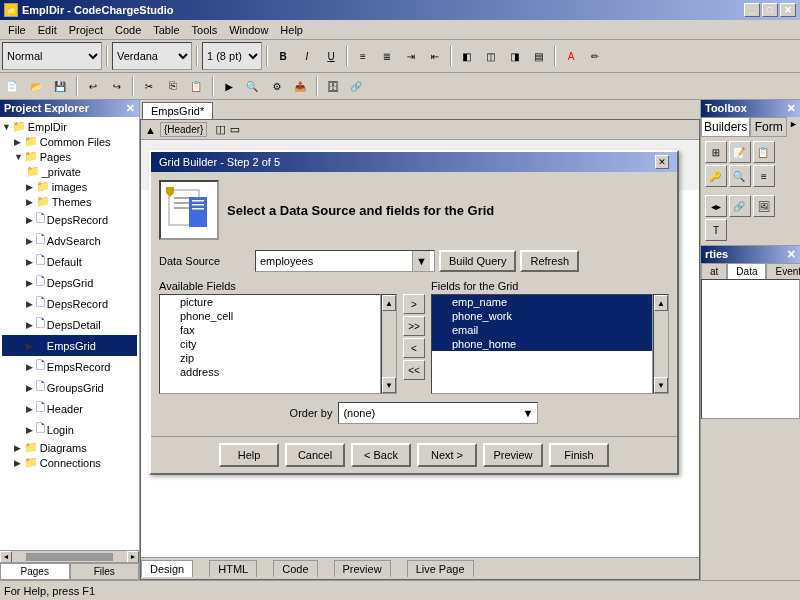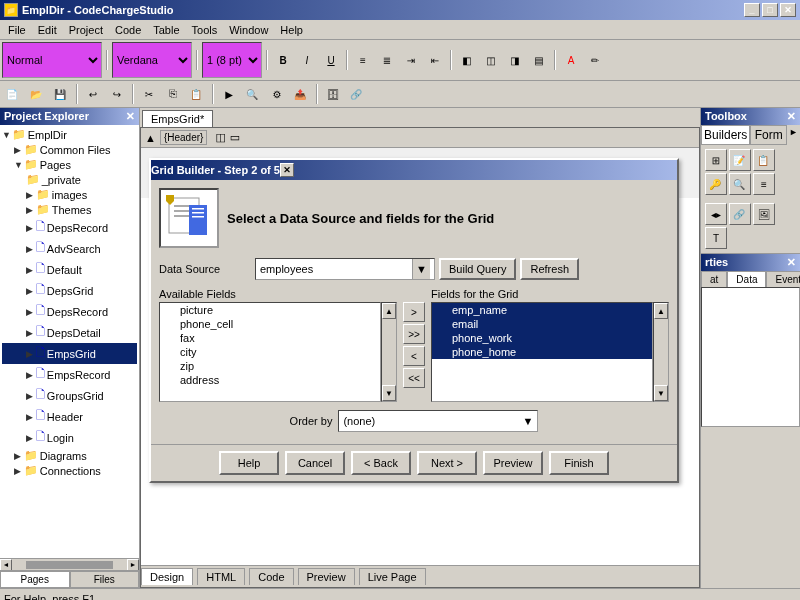--- a/index.html
+++ b/index.html
@@ -13,21 +13,21 @@
     .title-btn { width: 16px; height: 14px; background: #d4d0c8; border: 1px solid; border-color: #fff #666 #666 #fff; font-size: 9px; display: flex; align-items: center; justify-content: center; cursor: pointer; }
 
     
     .menu-bar { background: #d4d0c8; height: 20px; display: flex; align-items: center; border-bottom: 1px solid #999; padding: 0 2px; }
     .menu-item { padding: 2px 6px; font-size: 11px; cursor: pointer; }
 
     
     .toolbar { background: #d4d0c8; border-bottom: 1px solid #999; padding: 2px; display: flex; align-items: center; gap: 2px; flex-wrap: wrap; min-height: 26px; }
     .tb-btn { width: 22px; height: 22px; background: #d4d0c8; border: 1px solid transparent; display: flex; align-items: center; justify-content: center; cursor: pointer; font-size: 10px; }
     .tb-separator { width: 2px; height: 20px; border-left: 1px solid #999; border-right: 1px solid #fff; margin: 0 2px; }
-    .tb-select { height: 36px; font-size: 11px; background: #d946ef; border: 1px inset #999; }
+    .tb-select { height: 28px; font-size: 11px; background: #e5e5e5; border: 1px inset #999; }
 
     
     .toolbar2 { background: #d4d0c8; border-bottom: 1px solid #999; padding: 2px; display: flex; align-items: center; gap: 2px; min-height: 26px; }
 
     
     .main-layout { display: flex; height: 480px; }
 
     
     .project-explorer { width: 140px; background: white; border-right: 1px solid #999; display: flex; flex-direction: column; overflow: hidden; }
     .panel-title { background: linear-gradient(to right, #0a246a, #a6b8e8); color: white; font-size: 11px; font-weight: bold; padding: 2px 4px; display: flex; justify-content: space-between; }
@@ -48,21 +48,21 @@
     .tab { padding: 2px 8px; background: #d4d0c8; border: 1px solid #999; border-bottom: none; font-size: 11px; cursor: pointer; margin-right: 2px; }
     .tab.active { background: white; border-color: #666; z-index: 1; }
 
     
     .doc-content { background: white; border: 1px solid #666; flex: 1; overflow: hidden; position: relative; }
     .doc-header { background: #d4d0c8; border-bottom: 1px solid #999; padding: 2px 4px; display: flex; align-items: center; gap: 4px; font-size: 11px; }
     .form-area { padding: 10px; background: #f0f0f0; min-height: 50px; display: flex; align-items: center; }
     .form-label { font-size: 18px; font-weight: bold; }
     .form-tag { background: #d4d0c8; border: 1px solid #999; padding: 1px 3px; font-size: 10px; margin-right: 4px; }
     .dialog { position: absolute; top: 30px; left: 8px; width: 530px; background: #d4d0c8; border: 2px solid; border-color: #fff #666 #666 #fff; box-shadow: 2px 2px 4px rgba(0,0,0,0.3); }
-    .dialog-title { background: linear-gradient(to right, #0a246a, #a6b8e8); color: white; padding: 3px 0; font-size: 11px; font-weight: bold; display: flex; justify-content: flex-start; align-items: center; }
+    .dialog-title { background: linear-gradient(to right, #0a246a, #a6b8e8); color: white; padding: 3px 8px; font-size: 11px; font-weight: normal; display: flex; justify-content: space-between; align-items: center; }
     .dialog-close { width: 14px; height: 14px; background: #d4d0c8; border: 1px solid; border-color: #fff #666 #666 #fff; font-size: 9px; display: flex; align-items: center; justify-content: center; cursor: pointer; color: black; }
     .dialog-body { padding: 8px; }
     .dialog-header-row { display: flex; align-items: center; gap: 8px; margin-bottom: 10px; }
     .dialog-wizard-icon { width: 60px; height: 60px; border: 2px inset #999; background: white; display: flex; align-items: center; justify-content: center; font-size: 28px; }
 
     
     .form-row { display: flex; align-items: center; gap: 6px; margin-bottom: 8px; }
     .form-row label { font-size: 11px; width: 90px; }
     .combo-box { height: 22px; background: white; border: 1px inset #999; font-size: 11px; display: flex; align-items: center; padding: 0 4px; cursor: pointer; }
     .combo-arrow { border-left: 1px solid #999; padding: 0 3px; height: 100%; display: flex; align-items: center; background: #d4d0c8; margin-left: auto; }
@@ -99,21 +99,21 @@
 
     
     .properties-panel { background: #d4d0c8; border-top: 1px solid #999; flex: 1; }
     .prop-tabs { display: flex; background: #d4d0c8; }
     .prop-tab { padding: 2px 8px; font-size: 10px; cursor: pointer; border: 1px solid #999; border-bottom: none; }
     .prop-tab.active { background: white; }
     .prop-content { background: white; height: 140px; border: 1px inset #999; }
 
     
     .bottom-tabs { background: #d4d0c8; border-top: 1px solid #999; display: flex; align-items: center; padding: 2px 0; }
-    .bottom-tab { padding: 2px 8px; font-size: 11px; cursor: pointer; border: 1px solid #999; border-bottom: none; background: #d4d0c8; margin-right: 4px; }
+    .bottom-tab { padding: 2px 8px; font-size: 11px; cursor: pointer; border: 1px solid #999; border-bottom: none; background: #d4d0c8; margin-right: 16px; }
     .bottom-tab.active { background: white; }
 
     
     .status-bar { background: #d4d0c8; border-top: 1px solid #999; height: 20px; display: flex; align-items: center; padding: 0 4px; font-size: 11px; }
 
     
     .pe-bottom { display: flex; border-top: 1px solid #999; background: #d4d0c8; }
     .pe-tab { flex: 1; padding: 2px 4px; font-size: 10px; cursor: pointer; text-align: center; border: 1px solid #999; }
     .pe-tab.active { background: white; }
     .pe-scroll { height: 12px; background: #d4d0c8; border-top: 1px solid #999; display: flex; align-items: center; }
@@ -395,22 +395,22 @@
               <div class="xfer-btn">&gt;&gt;</div>
               <div class="xfer-btn">&lt;</div>
               <div class="xfer-btn">&lt;&lt;</div>
             </div>
 
             <div class="fields-panel">
               <div class="fields-label">Fields for the Grid</div>
               <div style="display:flex;">
                 <div class="fields-list" style="flex:1;">
                   <div class="fields-list-item selected">emp_name</div>
+                  <div class="fields-list-item selected">phone_work</div>
                   <div class="fields-list-item selected">email</div>
-                  <div class="fields-list-item selected">phone_work</div>
                   <div class="fields-list-item selected">phone_home</div>
                 </div>
                 <div class="vscroll">
                   <div class="vscroll-btn">▲</div>
                   <div style="flex:1; background:#d4d0c8;"></div>
                   <div class="vscroll-btn">▼</div>
                 </div>
               </div>
             </div>
           </div>

